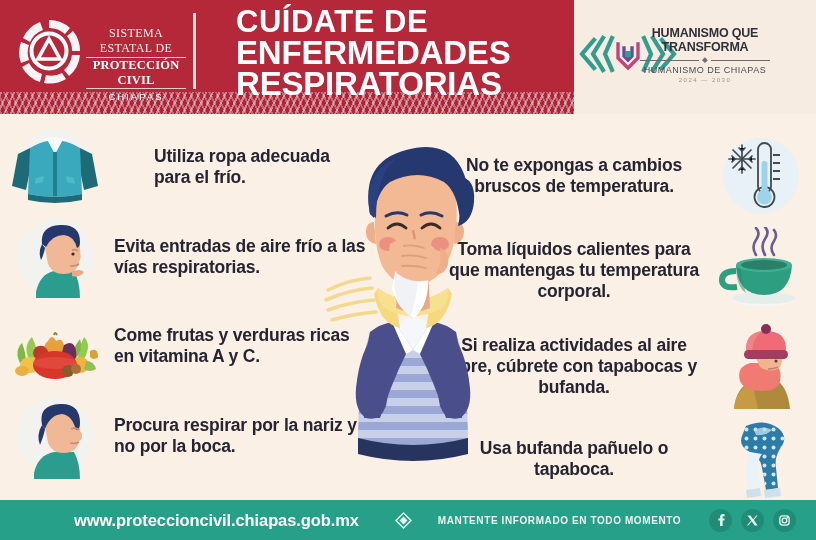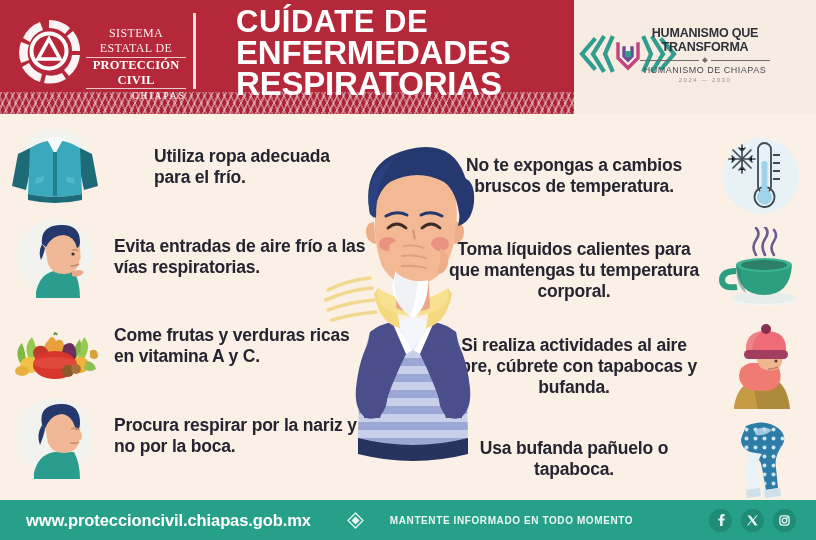--- a/index.html
+++ b/index.html
@@ -30,21 +30,21 @@
   .header-right {
     position:absolute; left:574px; top:0; width:242px; height:114px;
     background:#f7ece1;
   }
 
   .pc-logo { position:absolute; left:16px; top:18px; width:66px; height:66px; }
   .pc-text { position:absolute; left:86px; top:26px; width:100px; text-align:center; color:#fff; }
   .pc-l1 { font-family:"Liberation Serif", serif; font-size:12px; letter-spacing:.4px; opacity:.92; }
   .pc-l2 { font-family:"Liberation Serif", serif; font-size:12.5px; font-weight:bold; letter-spacing:.2px; line-height:15px;
            border-top:1px solid rgba(255,255,255,.75); border-bottom:1px solid rgba(255,255,255,.75); margin-top:1px; }
-  .pc-l3 { font-family:Liberation Serif, serif; font-size:9.5px; letter-spacing:2px; margin-top:2px;text-align:right; }
+  .pc-l3 { font-family:Liberation Sans, sans-serif; font-size:9.5px; letter-spacing:2px; margin-top:2px; }
 
   .hdr-divider { position:absolute; left:193px; top:13px; width:3px; height:76px; background:rgba(255,255,255,.85); }
 
   .title { position:absolute; left:206px; top:6px; width:360px; color:#fff;
            font-weight:bold; font-size:31px; line-height:31px; letter-spacing:.5px;margin-left:30px; }
   .title div { white-space:nowrap; }
   .t2 { font-size:33px; letter-spacing:-.2px; }
   .t3 { font-size:33px; letter-spacing:-.2px; }
 
   .hq-mark { position:absolute; left:578px; top:28px; width:100px; height:52px; }
@@ -78,21 +78,21 @@
 
   
   .halo { position:absolute; left:50%; top:50%; transform:translate(-50%,-50%);
           width:76px; height:76px; border-radius:50%; background:#ebf4f6; opacity:.55; }
 
   
   .hero { position:absolute; left:318px; top:118px; width:190px; height:382px; }
 
   
   .footer { position:absolute; left:0; bottom:0; width:816px; height:40px;
-            background:#27a08a; display:flex; align-items:center; }
+            background:#27a08a; display:flex; align-items:center;padding-left:48px; }
   .footer-url { color:#ffffff; font-weight:bold; font-size:16.5px; margin-left:26px; letter-spacing:-.1px; }
   .footer-diamond { margin-left:36px; width:17px; height:17px; position:relative; }
   .footer-note { color:#eaf7f2; font-size:10px; letter-spacing:.6px; margin-left:26px; font-weight:bold; }
   .socials { position:absolute; right:20px; display:flex; gap:9px; align-items:center; }
   .soc { width:23px; height:23px; border-radius:50%; background:#1f8c78;
          display:flex; align-items:center; justify-content:center; }
   .soc svg { display:block; }
 </style>
 </head>
 <body>

